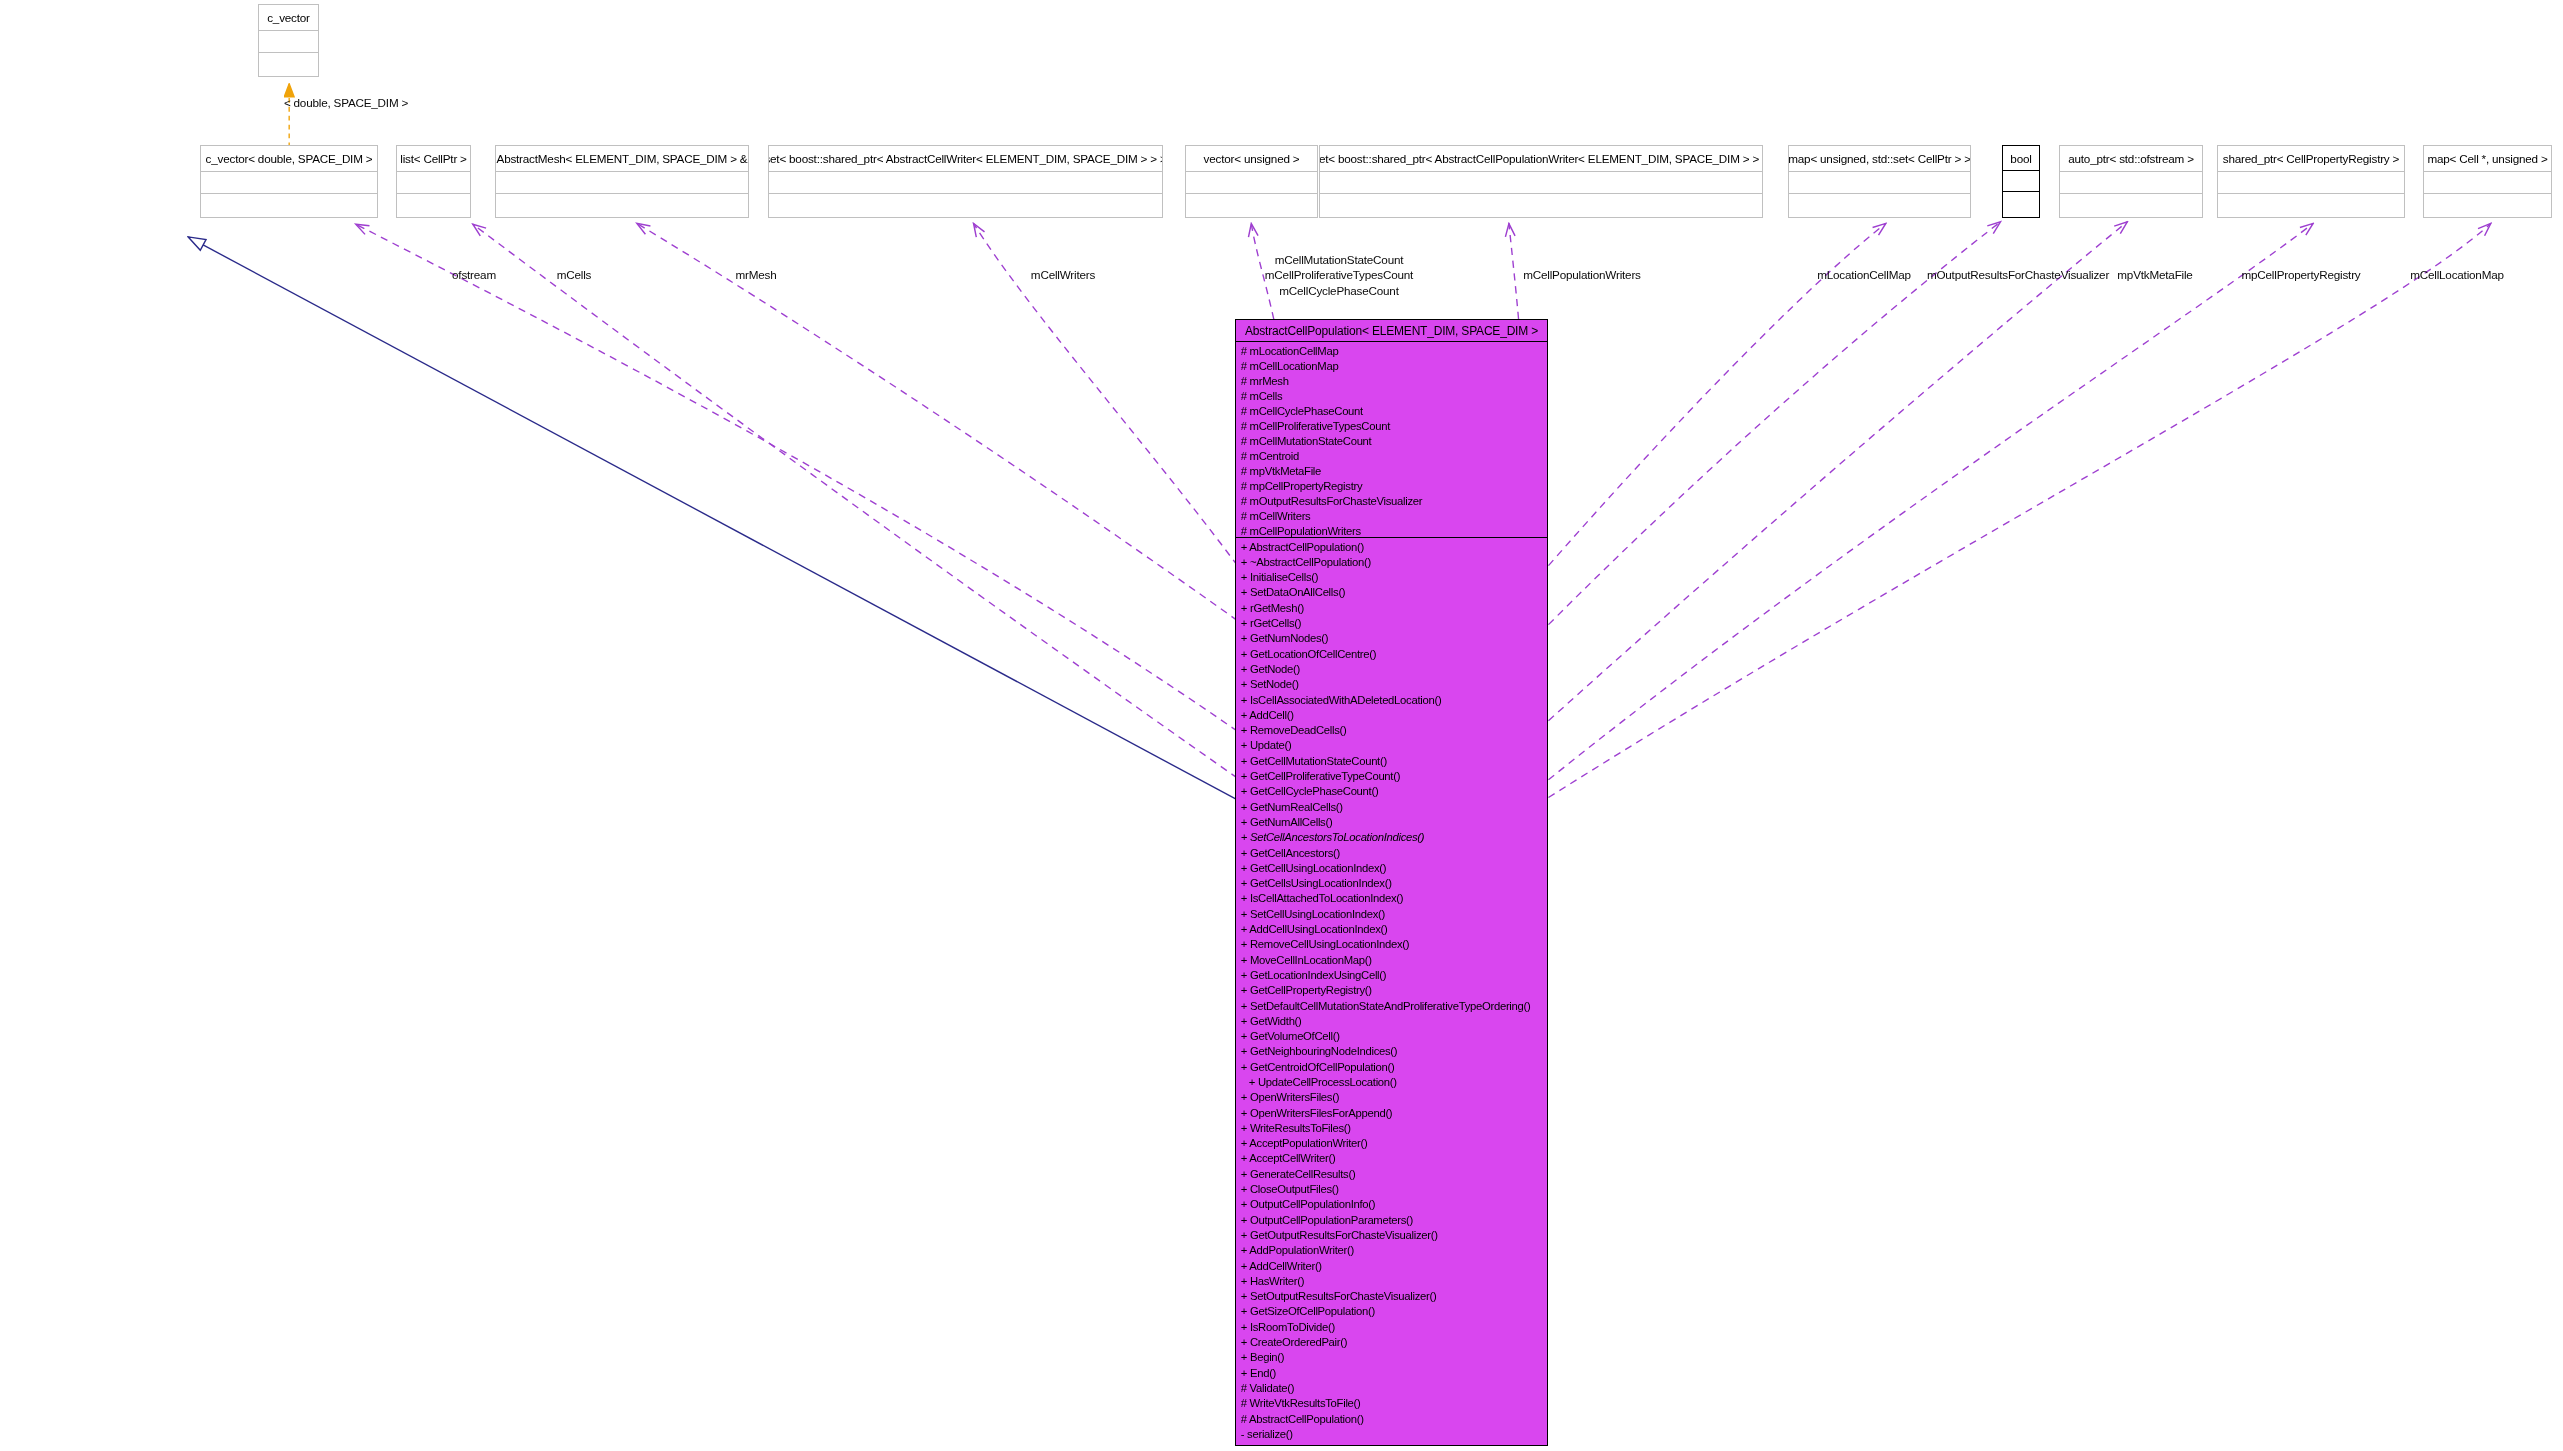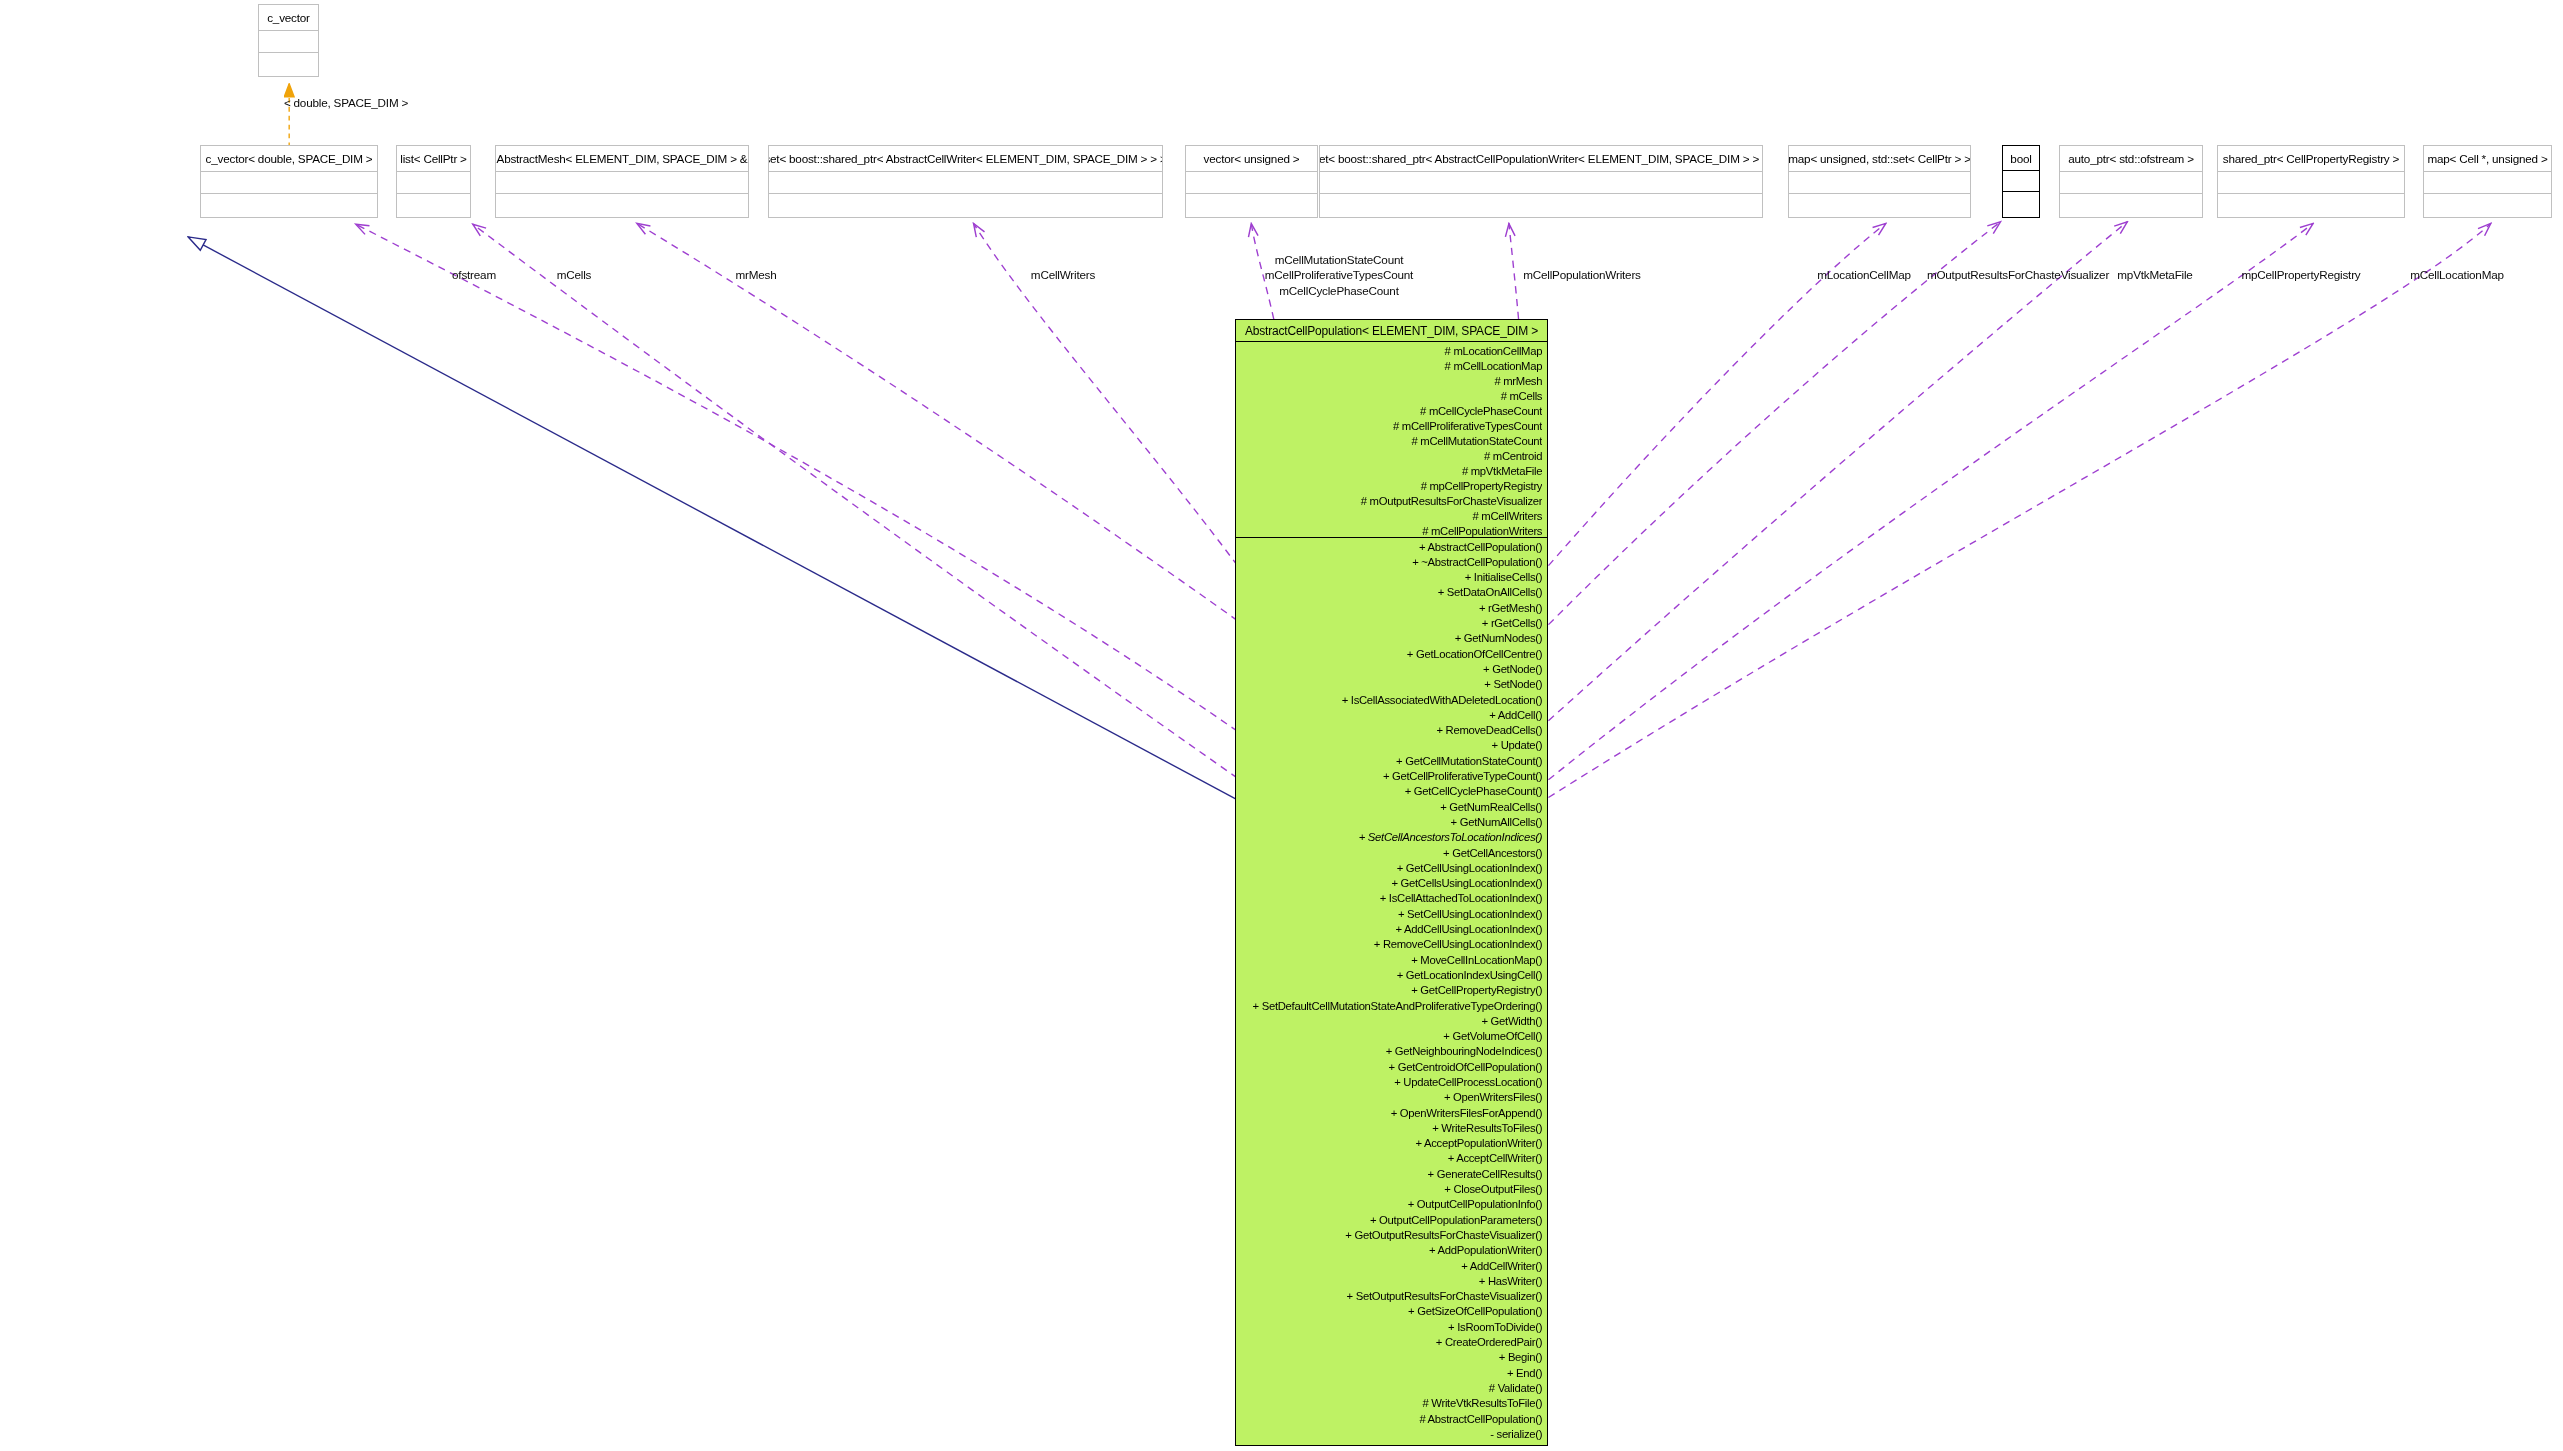--- a/index.html
+++ b/index.html
@@ -1,21 +1,21 @@
 <!DOCTYPE html>
 <html style="font-size:13px"><head>
 <meta charset="utf-8">
 <style>
   html,body{margin:0;padding:0;background:#ffffff;}
   body{font-family:"Liberation Sans","DejaVu Sans",sans-serif;color:#000;}
   #diagram{position:relative;overflow:hidden;background:#fff;}
   #edge-layer{position:absolute;left:0;top:0;}
   .node{position:absolute;box-sizing:border-box;background:#fff;border:0.8px solid #c0c0c0;}
   .node.black{border:1.6px solid #000;}
-  .node.central{border:1.6px solid #000;background:#bef264;text-align:right;}
+  .node.central{border:1.6px solid #000;background:#d946ef;}
   .nt{display:flex;align-items:center;justify-content:center;font-size:11.7px;letter-spacing:-0.2px;white-space:nowrap;overflow:hidden;box-sizing:border-box;}
   .sec{box-sizing:border-box;border-top:0.8px solid #c0c0c0;}
   .node.black .sec,.node.central .sec{border-top:1.6px solid #000;}
   .sec.lines{padding:1.6px 4.8px;overflow:hidden;}
   .ln{white-space:nowrap;font-size:11.3px;letter-spacing:-0.3px;overflow:hidden;}
   .elabel{position:absolute;transform:translate(-50%,-50%);font-size:11.7px;letter-spacing:-0.2px;white-space:nowrap;color:#0a0a0a;text-align:center;line-height:15.3px;}
 </style>
 </head>
 <body>
 

